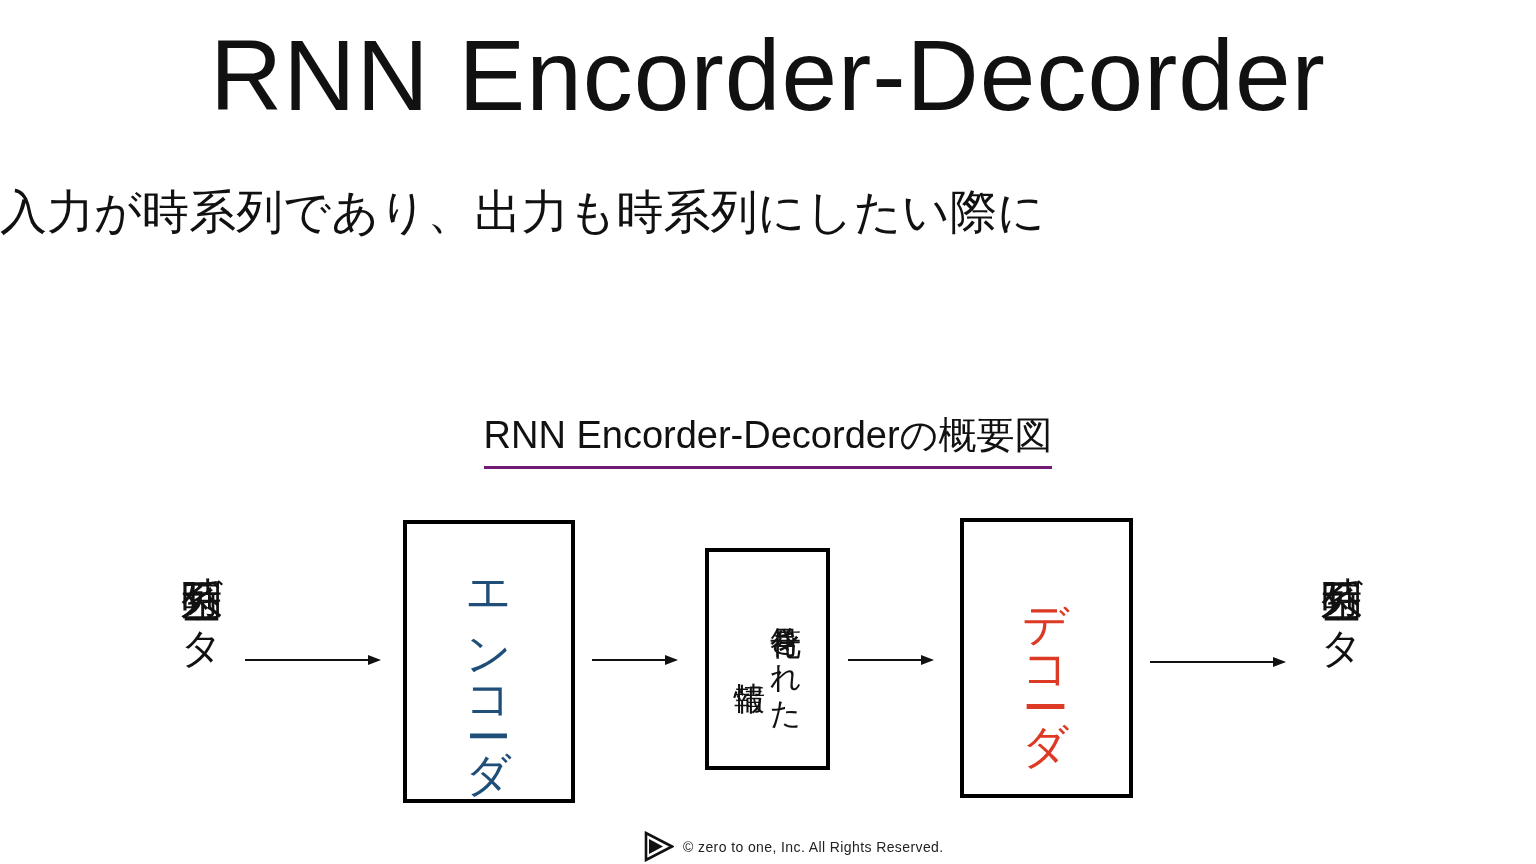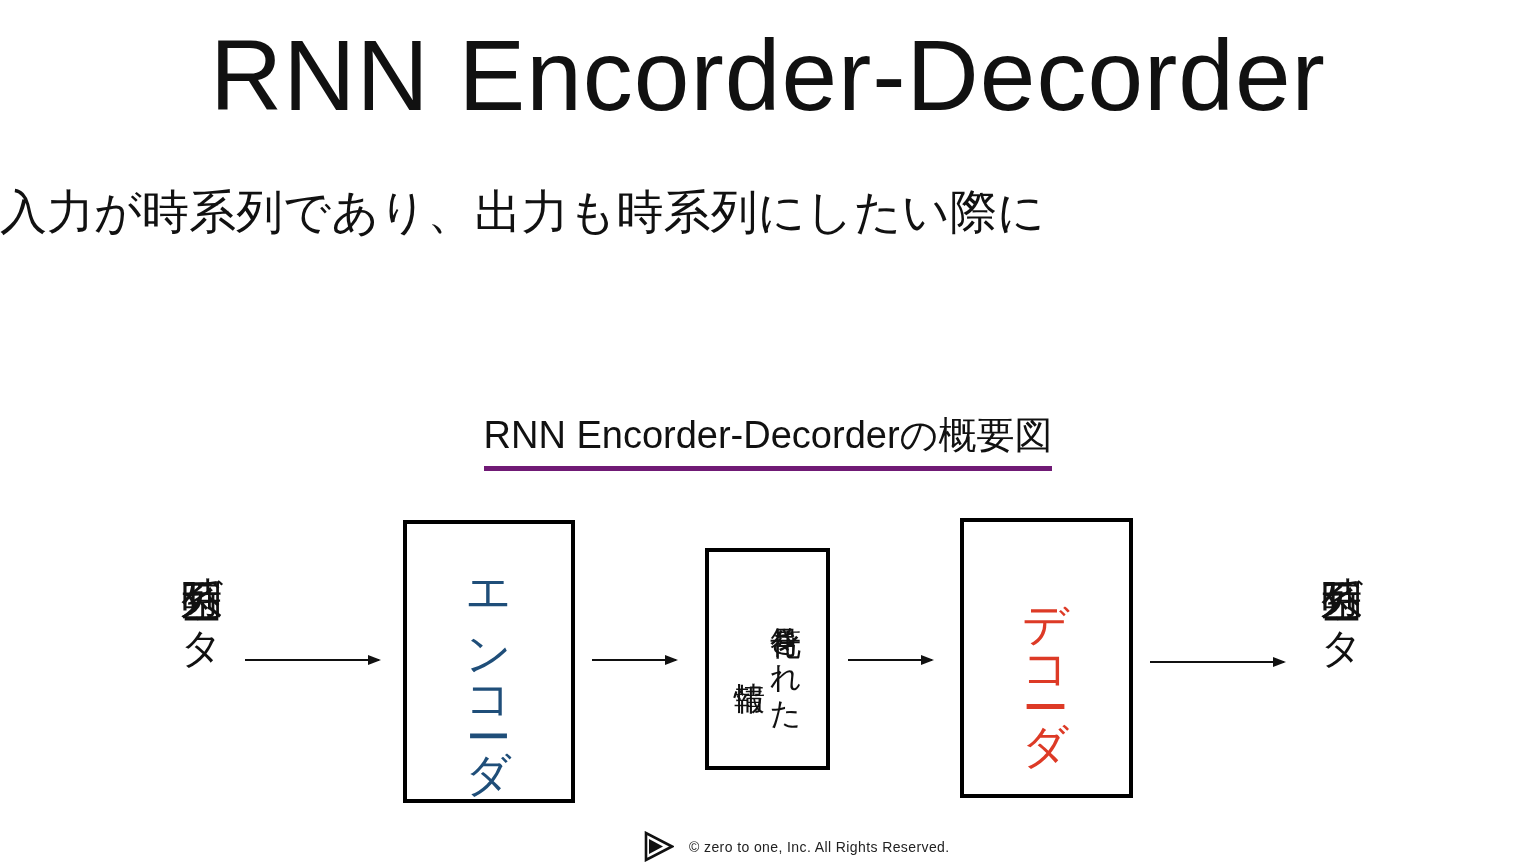--- a/index.html
+++ b/index.html
@@ -42,21 +42,21 @@
   .diagram-heading {
     position: absolute;
     top: 410px; left: 0;
     width: 100%;
     text-align: center;
     font-size: 38px;
     font-weight: 400;
   }
   .diagram-heading .underlined {
     display: inline-block;
-    border-bottom: 5px solid #701a75;
+    border-bottom: 3px solid #701a75;
     padding-bottom: 5px;
     white-space: nowrap;
   }
 
   
   .diagram { position: absolute; inset: 0; }
 
   .v-text { writing-mode: vertical-rl; text-orientation: mixed; line-height: 1; }
 
   .v-label {
@@ -108,21 +108,21 @@
   .arrow2 { left: 592px;  top: 659px; width: 84px;  }
   .arrow3 { left: 848px;  top: 659px; width: 84px;  }
   .arrow4 { left: 1150px; top: 661px; width: 134px; }
 
   
   .footer {
     position: absolute;
     left: 644px; top: 831px;
     display: flex;
     align-items: center;
-    gap: 15px;
+    gap: 9px;
   }
   .footer-logo { display: block; }
   .footer-text {
     font-size: 14px;
     letter-spacing: 0.4px;
     color: #222;
     white-space: nowrap;
   }
 </style>
 </head>

